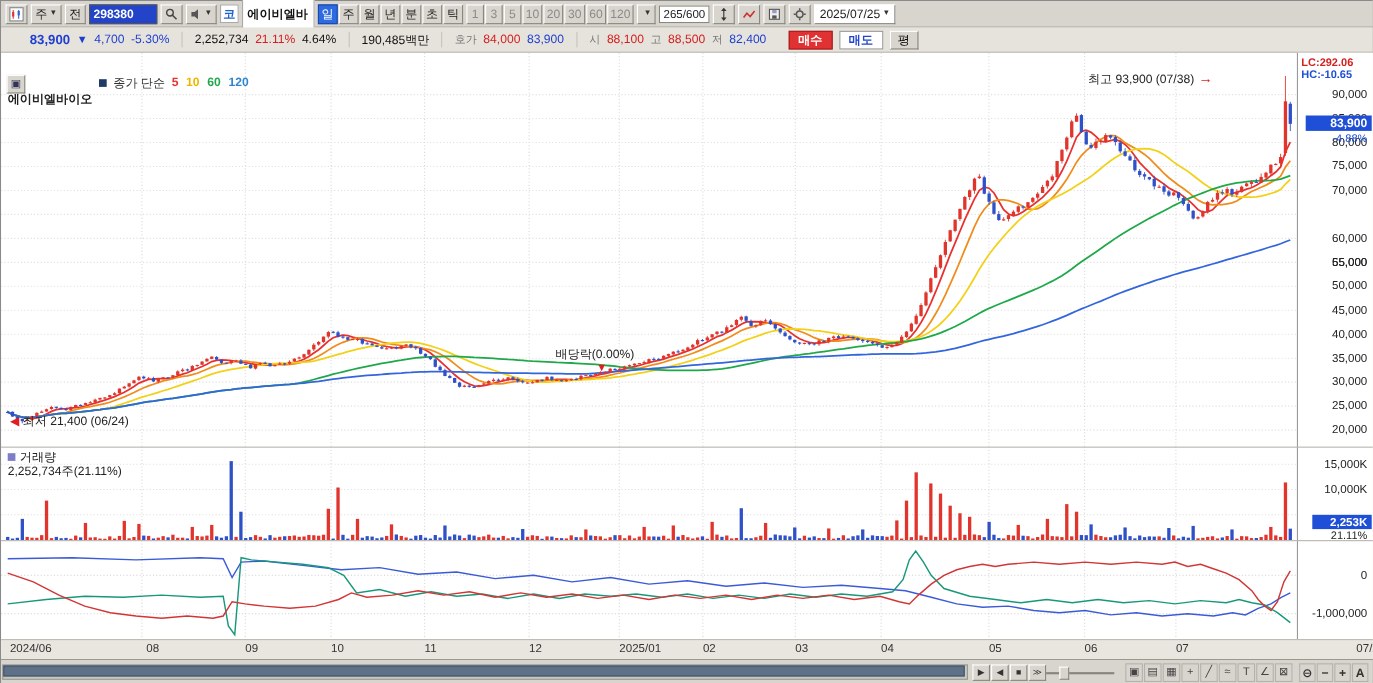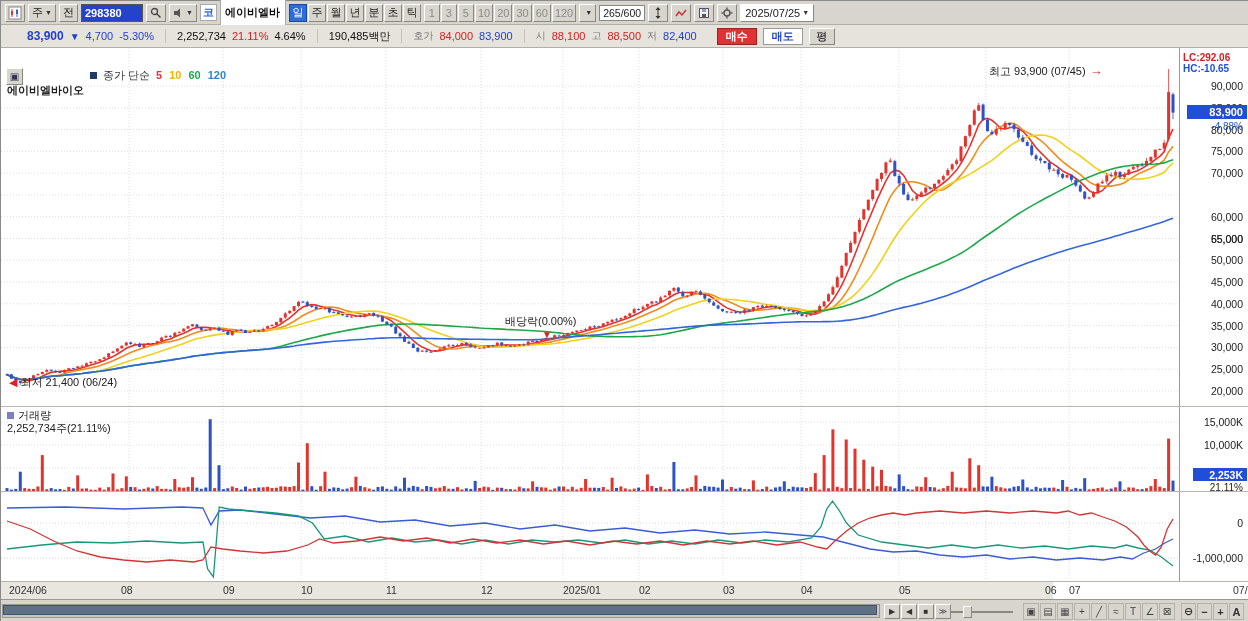--- a/index.html
+++ b/index.html
@@ -52,21 +52,21 @@
   #exdiv-anno{left:504px;top:266px;}
   .redarr{color:#e02020;font-weight:bold;}
   #high-anno .redarr{font-size:13px;margin-left:4px;}
   #exdiv-arrow{position:absolute;left:541px;top:281px;font-size:10px;z-index:2;}
   .vol-legend{position:absolute;left:6px;top:360px;display:flex;gap:4px;align-items:center;font-size:11px;color:#222;z-index:2;}
   .vmark{width:7px;height:7px;background:#7d7dc8;display:inline-block;}
   .vol-value{position:absolute;left:6px;top:373px;font-size:11px;color:#222;z-index:2;}
   .hold-legend{position:absolute;left:6px;top:445px;display:flex;gap:14px;font-size:11px;z-index:2;}
   .hitem{display:flex;gap:4px;align-items:center;}
   .hmark{width:7px;height:7px;display:inline-block;}
-  .xaxis{position:absolute;left:0;top:534px;width:1052px;height:17px;background:#e9e6df;z-index:2;}
+  .xaxis{position:absolute;left:0;top:534px;width:1248px;height:17px;background:#e9e6df;z-index:2;}
   .xlab{position:absolute;top:2px;font-size:10.5px;color:#333;white-space:nowrap;}
   .raxis{position:absolute;left:1178px;top:0;width:70px;height:533px;background:#fff;border-left:1px solid #999;z-index:2;}
   .ylab{position:absolute;right:6px;font-size:10.5px;color:#222;white-space:nowrap;}
   .lc{position:absolute;left:3px;top:4px;font-size:10px;color:#d42020;font-weight:bold;}
   .hc{position:absolute;left:3px;top:15px;font-size:10px;color:#1e4fd6;font-weight:bold;}
   .pricebadge{position:absolute;right:2px;top:57px;width:60px;height:14px;background:#1e4fd6;color:#fff;font-size:11px;font-weight:bold;text-align:right;padding:1px 4px 0 0;z-index:4;}
   .pctlabel{position:absolute;right:6px;top:73px;font-size:10px;color:#1e4fd6;z-index:4;}
   .volbadge{position:absolute;right:2px;top:420px;width:54px;height:13px;background:#1e4fd6;color:#fff;font-size:10.5px;font-weight:bold;text-align:right;padding:1px 4px 0 0;z-index:4;}
   .volpct{position:absolute;right:6px;top:434px;font-size:10px;color:#222;z-index:4;}
 
@@ -1078,49 +1078,49 @@
 
     <div class="legend">
       <span class="lgname">에이비엘바이오</span>
       <span class="lgmark"></span>
       <span class="lgtxt">종가 단순</span>
       <span id="ma-legend"><span class="malab" style="color: rgb(232, 49, 47);">5</span><span class="malab" style="color: rgb(240, 180, 0);">10</span><span class="malab" style="color: rgb(31, 168, 74);">60</span><span class="malab" style="color: rgb(46, 134, 208);">120</span></span>
     </div>
     <button class="palette">▣</button>
 
     <div class="anno" id="high-anno">
-      <span>최고 93,900 (07/45)</span><span class="redarr">→</span>
+      <span>최고 93,900 (07/38)</span><span class="redarr">→</span>
     </div>
     <div class="anno" id="exdiv-anno">
       <span>배당락(0.00%)</span>
     </div>
     <span class="redarr" id="exdiv-arrow">▼</span>
     <div class="anno" id="low-anno">
       <span class="redarr">◀</span> <span>최저 21,400 (06/24)</span>
     </div>
 
     <div class="vol-legend">
       <span class="vmark"></span>
       <span>거래량</span>
     </div>
     <div class="vol-value">2,252,734주(21.11%)</div>
 
     <div class="xaxis" id="xaxis">
         <div class="xlab" style="left: 8px;">2024/06</div>
-        <div class="xlab" style="left: 120px;">08</div>
+        <div class="xlab" style="left: 132px;">08</div>
         <div class="xlab" style="left: 222px;">09</div>
         <div class="xlab" style="left: 300px;">10</div>
         <div class="xlab" style="left: 385px;">11</div>
         <div class="xlab" style="left: 480px;">12</div>
         <div class="xlab" style="left: 562px;">2025/01</div>
         <div class="xlab" style="left: 638px;">02</div>
         <div class="xlab" style="left: 722px;">03</div>
         <div class="xlab" style="left: 800px;">04</div>
         <div class="xlab" style="left: 898px;">05</div>
-        <div class="xlab" style="left: 1044px;">06</div>
+        <div class="xlab" style="left: 985px;">06</div>
         <div class="xlab" style="left: 1068px;">07</div>
         <div class="xlab" style="left: 1188px; padding-left: 44px;">07/25</div>
       </div>
 
     <div class="raxis">
       <div class="lc">LC:292.06</div>
       <div class="hc">HC:-10.65</div>
       <div id="ylabels">
           <div class="ylab" style="top: 32px;">90,000</div>
           <div class="ylab" style="top: 53.7857px;">85,000</div>

